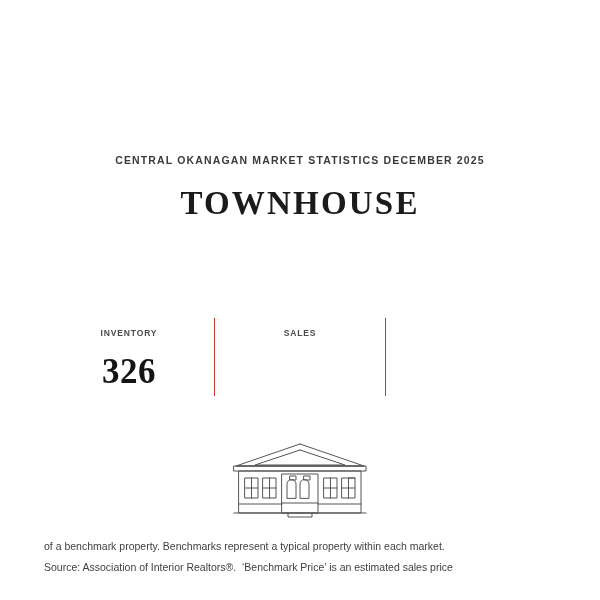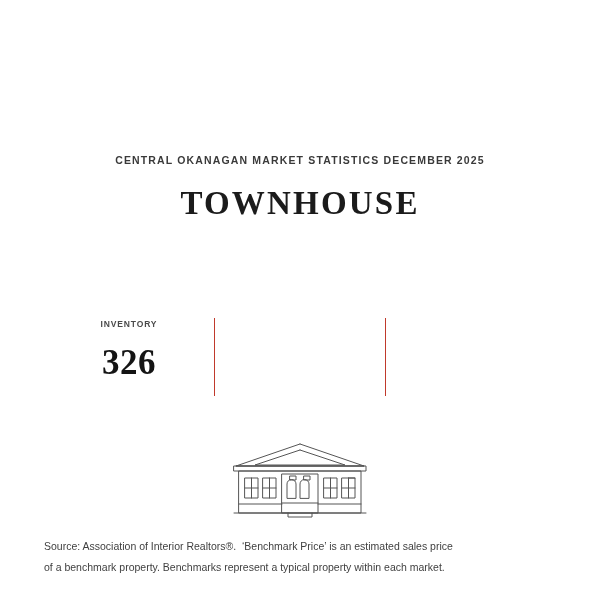--- a/index.html
+++ b/index.html
@@ -58,20 +58,21 @@
     height: 78px;
     display: flex;
     flex-direction: row;
     align-items: flex-start;
   }
   .stat {
     flex: 1 1 0;
     text-align: center;
     position: relative;
     height: 78px;
+    margin-top: 9px;
   }
   .stat-label {
     font-family: "Liberation Sans", sans-serif;
     font-size: 8.5px;
     letter-spacing: 0.85px;
     font-weight: 700;
     color: #4a4a4a;
     text-transform: uppercase;
     line-height: 12px;
   }
@@ -132,20 +133,21 @@
   <div class="stats">
 
     <div class="stat">
       <div class="stat-label">Inventory</div>
       <div class="stat-value">326</div>
     </div>
 
     <div class="divider"></div>
 
     <div class="stat">
+      <div class="stat-label">Sales</div>
     </div>
 
     <div class="divider"></div>
 
     <div class="stat">
     </div>
 
   </div>
 
   <div class="illustration">
@@ -186,17 +188,17 @@
 
         <line x1="14" y1="64" x2="57" y2="64"></line>
         <line x1="93" y1="64" x2="136" y2="64"></line>
 
         <polyline points="63,73 63,77 87,77 87,73"></polyline>
       </g>
     </svg>
   </div>
 
   <div class="footnote">
+    <span class="line">of a benchmark property. Benchmarks represent a typical property within each market.</span>
     <span class="line">Source: Association of Interior Realtors®.  ‘Benchmark Price’ is an estimated sales price</span>
-    <span class="line">of a benchmark property. Benchmarks represent a typical property within each market.</span>
   </div>
 
 </div>
 
 </body></html>

